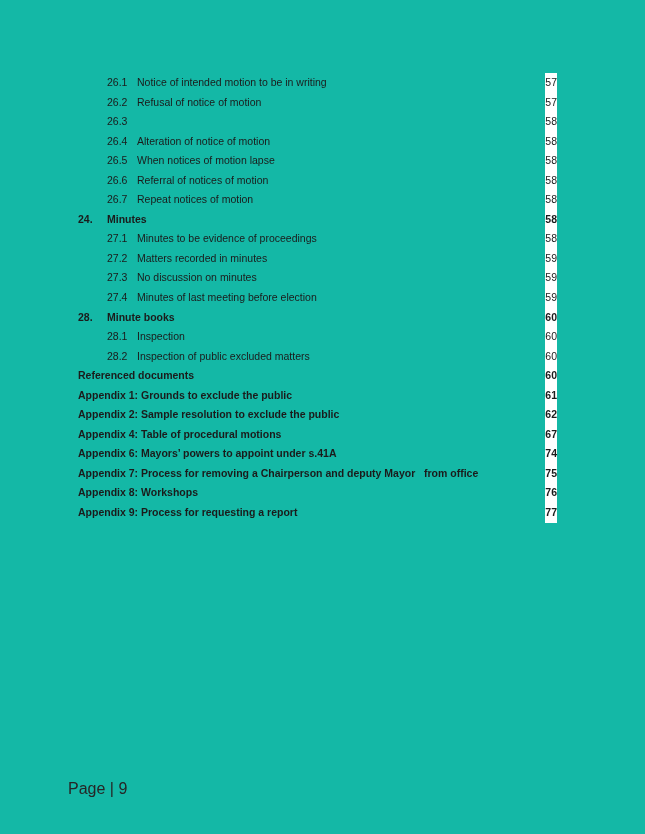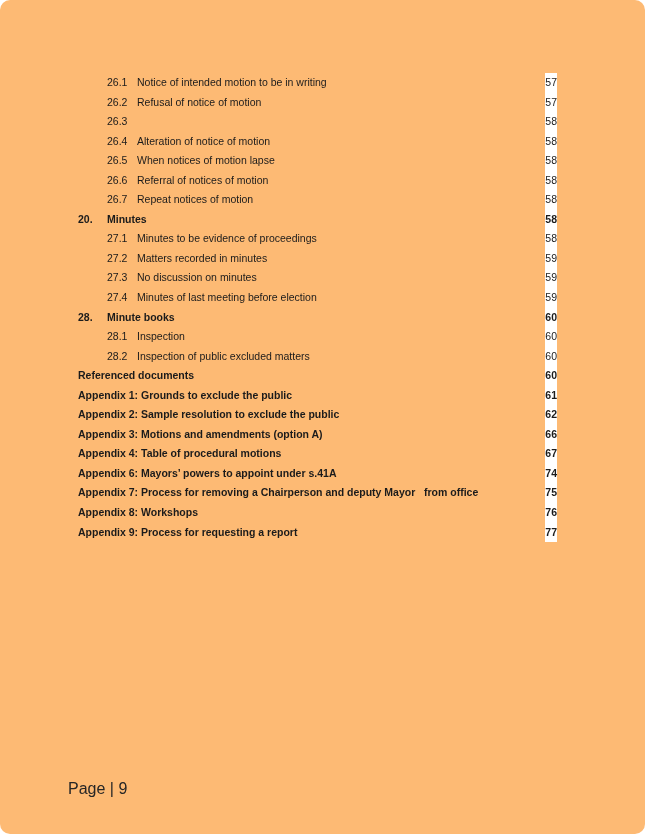--- a/index.html
+++ b/index.html
@@ -11,22 +11,21 @@
     position: relative;
     width: 645px;
     height: 834px;
     font-family: "Liberation Sans", sans-serif;
     color: #1b1b1b;
     overflow: hidden;
   }
   .page {
     position: absolute;
     inset: 0;
-    background: #fdba74;
-    border-radius: 10px;
+    background: #14b8a6;
   }
   .toc {
     position: absolute;
     left: 78px;
     top: 73px;
     width: 479px;
   }
   .toc-row {
     position: relative;
     display: flex;
@@ -102,21 +101,21 @@
       <span class="num">26.6</span>
       <span class="label">Referral of notices of motion</span>
       <span class="pagenum">58</span>
     </div>
       <div class="toc-row sub">
       <span class="num">26.7</span>
       <span class="label">Repeat notices of motion</span>
       <span class="pagenum">58</span>
     </div>
       <div class="toc-row section">
-      <span class="num">20.</span>
+      <span class="num">24.</span>
       <span class="label">Minutes</span>
       <span class="pagenum">58</span>
     </div>
       <div class="toc-row sub">
       <span class="num">27.1</span>
       <span class="label">Minutes to be evidence of proceedings</span>
       <span class="pagenum">58</span>
     </div>
       <div class="toc-row sub">
       <span class="num">27.2</span>
@@ -158,25 +157,20 @@
       <span class="label">Appendix 1: Grounds to exclude the public</span>
       <span class="pagenum">61</span>
     </div>
       <div class="toc-row top">
       
       <span class="label">Appendix 2: Sample resolution to exclude the public</span>
       <span class="pagenum">62</span>
     </div>
       <div class="toc-row top">
       
-      <span class="label">Appendix 3: Motions and amendments (option A)</span>
-      <span class="pagenum">66</span>
-    </div>
-      <div class="toc-row top">
-      
       <span class="label">Appendix 4: Table of procedural motions</span>
       <span class="pagenum">67</span>
     </div>
       <div class="toc-row top">
       
       <span class="label">Appendix 6: Mayors’ powers to appoint under s.41A</span>
       <span class="pagenum">74</span>
     </div>
       <div class="toc-row top">
       

